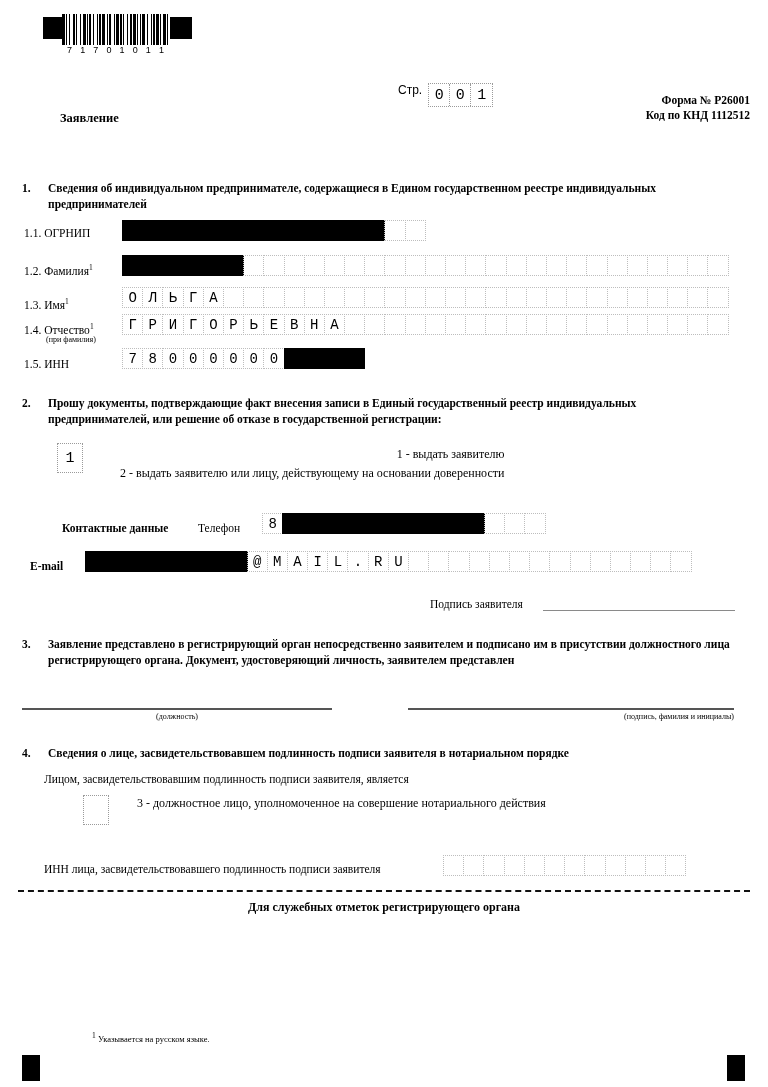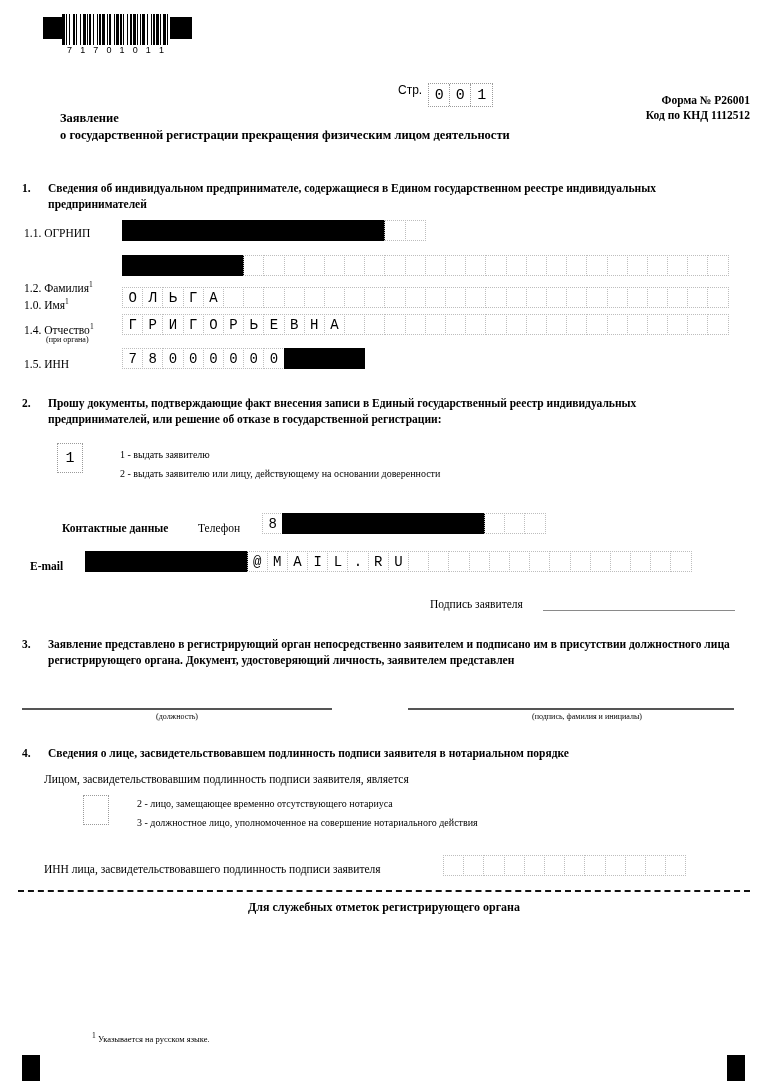--- a/index.html
+++ b/index.html
@@ -66,21 +66,21 @@
   }
   .grid .c.red{background:#000;border-color:#000;}
 
   
   .optbox{
     position:absolute;width:26px;height:30px;border:1px dotted #9a9a9a;
     display:flex;align-items:center;justify-content:center;
     font-family:"Liberation Mono","DejaVu Sans Mono",monospace;font-size:15px;
     box-sizing:border-box;
   }
-  .opts{position:absolute;font-size:10px;line-height:19px;}
+  .opts{position:absolute;font-size:12px;line-height:19px;text-align:right;}
 
   
   .rule{position:absolute;height:1px;background:#8a8a8a;}
   .rule.dark{background:#555;height:1.5px;}
   .capt{position:absolute;font-size:8px;text-align:center;color:#000;}
 
   .dashed{
     position:absolute;left:18px;right:18px;
     border-top:2px dashed #111;
   }
@@ -183,21 +183,20 @@
     </div>
 </div>
 
 <div class="form-meta">
   <div>Форма № Р26001</div>
   <div>Код по КНД 1112512</div>
 </div>
 
 <div class="title">
   <div>Заявление</div>
-  <div>о государственной регистрации прекращения физическим лицом деятельности</div>
 </div>
 
 <div class="sec" style="left:22px;top:180px;width:712px;">
   <span class="num">1.</span>
   <span class="txt">Сведения об индивидуальном предпринимателе, содержащиеся в Едином государственном реестре индивидуальных предпринимателей</span>
 </div>
 
 <div class="lbl" style="left:24px;top:226px;">
   <span>1.1.  ОГРНИП</span>
 </div>
@@ -212,21 +211,21 @@
     <div class="c red"></div>
     <div class="c red"></div>
     <div class="c red"></div>
     <div class="c red"></div>
     <div class="c red"></div>
     <div class="c red"></div>
     <div class="c"></div>
     <div class="c"></div>
   </div>
 
-<div class="lbl" style="left:24px;top:261px;margin-top:17px;">
+<div class="lbl" style="left:24px;top:261px;">
   <span>1.2.  Фамилия</span><span class="sup">1</span>
 </div>
 <div class="grid" id="grid-surname" style="left:122px;top:255px;">
     <div class="c red"></div>
     <div class="c red"></div>
     <div class="c red"></div>
     <div class="c red"></div>
     <div class="c red"></div>
     <div class="c red"></div>
     <div class="c"></div>
@@ -249,21 +248,21 @@
     <div class="c"></div>
     <div class="c"></div>
     <div class="c"></div>
     <div class="c"></div>
     <div class="c"></div>
     <div class="c"></div>
     <div class="c"></div>
   </div>
 
 <div class="lbl" style="left:24px;top:295px;">
-  <span>1.0.  Имя</span><span class="sup">1</span>
+  <span>1.3.  Имя</span><span class="sup">1</span>
 </div>
 <div class="grid" id="grid-name" style="left:122px;top:287px;">
     <div class="c">О</div>
     <div class="c">Л</div>
     <div class="c">Ь</div>
     <div class="c">Г</div>
     <div class="c">А</div>
     <div class="c"></div>
     <div class="c"></div>
     <div class="c"></div>
@@ -287,21 +286,21 @@
     <div class="c"></div>
     <div class="c"></div>
     <div class="c"></div>
     <div class="c"></div>
     <div class="c"></div>
   </div>
 
 <div class="lbl" style="left:24px;top:320px;">
   <span>1.4.  Отчество</span><span class="sup">1</span>
 </div>
-<div class="lbl lbl-sm" style="left:46px;top:333px;">(при органа)</div>
+<div class="lbl lbl-sm" style="left:46px;top:333px;">(при фамилия)</div>
 <div class="grid" id="grid-patronymic" style="left:122px;top:314px;">
     <div class="c">Г</div>
     <div class="c">Р</div>
     <div class="c">И</div>
     <div class="c">Г</div>
     <div class="c">О</div>
     <div class="c">Р</div>
     <div class="c">Ь</div>
     <div class="c">Е</div>
     <div class="c">В</div>
@@ -414,31 +413,30 @@
 <div class="rule" style="left:543px;top:610px;width:192px;"></div>
 
 <div class="sec" style="left:22px;top:636px;width:712px;">
   <span class="num">3.</span>
   <span class="txt">Заявление представлено в регистрирующий орган непосредственно заявителем и подписано им в присутствии должностного лица регистрирующего органа. Документ, удостоверяющий личность, заявителем представлен</span>
 </div>
 
 <div class="rule dark" style="left:22px;top:708px;width:310px;"></div>
 <div class="capt" style="left:22px;top:712px;width:310px;">(должность)</div>
 <div class="rule dark" style="left:408px;top:708px;width:326px;"></div>
-<div class="capt" style="left:424px;top:712px;width:326px;">(подпись, фамилия и инициалы)</div>
+<div class="capt" style="left:408px;top:712px;width:326px;text-align:right;">(подпись, фамилия и инициалы)</div>
 
 <div class="sec" style="left:22px;top:745px;width:712px;">
   <span class="num">4.</span>
   <span class="txt">Сведения о лице, засвидетельствовавшем подлинность подписи заявителя в нотариальном порядке</span>
 </div>
 <div class="lbl" style="left:44px;top:772px;">Лицом, засвидетельствовавшим подлинность подписи заявителя, является</div>
 
 <div class="optbox" style="left:83px;top:795px;"></div>
 <div class="opts" style="left:137px;top:794px;">
-  <div>2 - лицо, замещающее временно отсутствующего нотариуса</div>
   <div>3 - должностное лицо, уполномоченное на совершение нотариального действия</div>
 </div>
 
 <div class="lbl" style="left:44px;top:862px;">ИНН лица, засвидетельствовавшего подлинность подписи заявителя</div>
 <div class="grid" id="grid-notary-inn" style="left:443px;top:855px;">
     <div class="c"></div>
     <div class="c"></div>
     <div class="c"></div>
     <div class="c"></div>
     <div class="c"></div>

